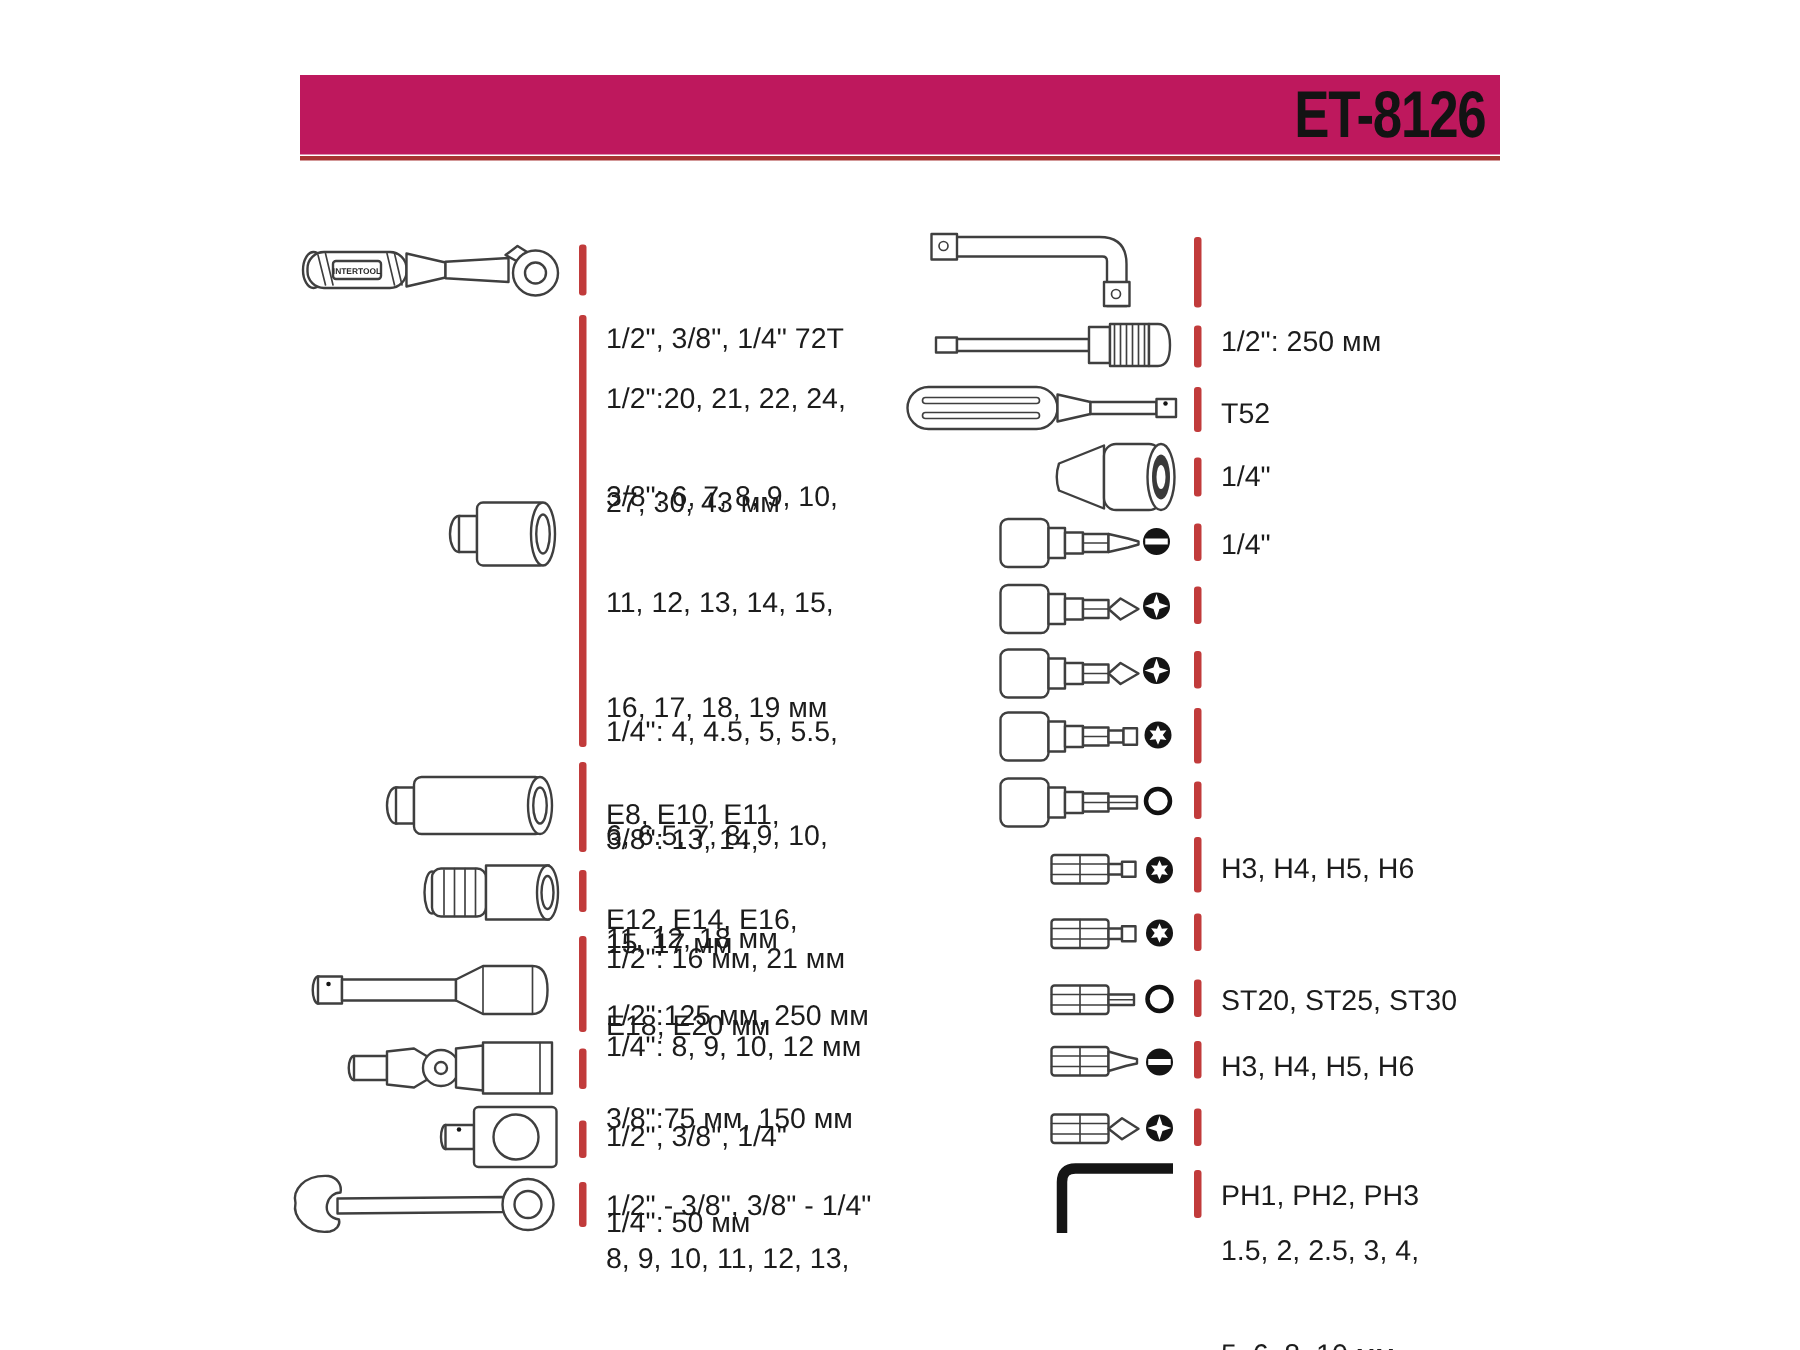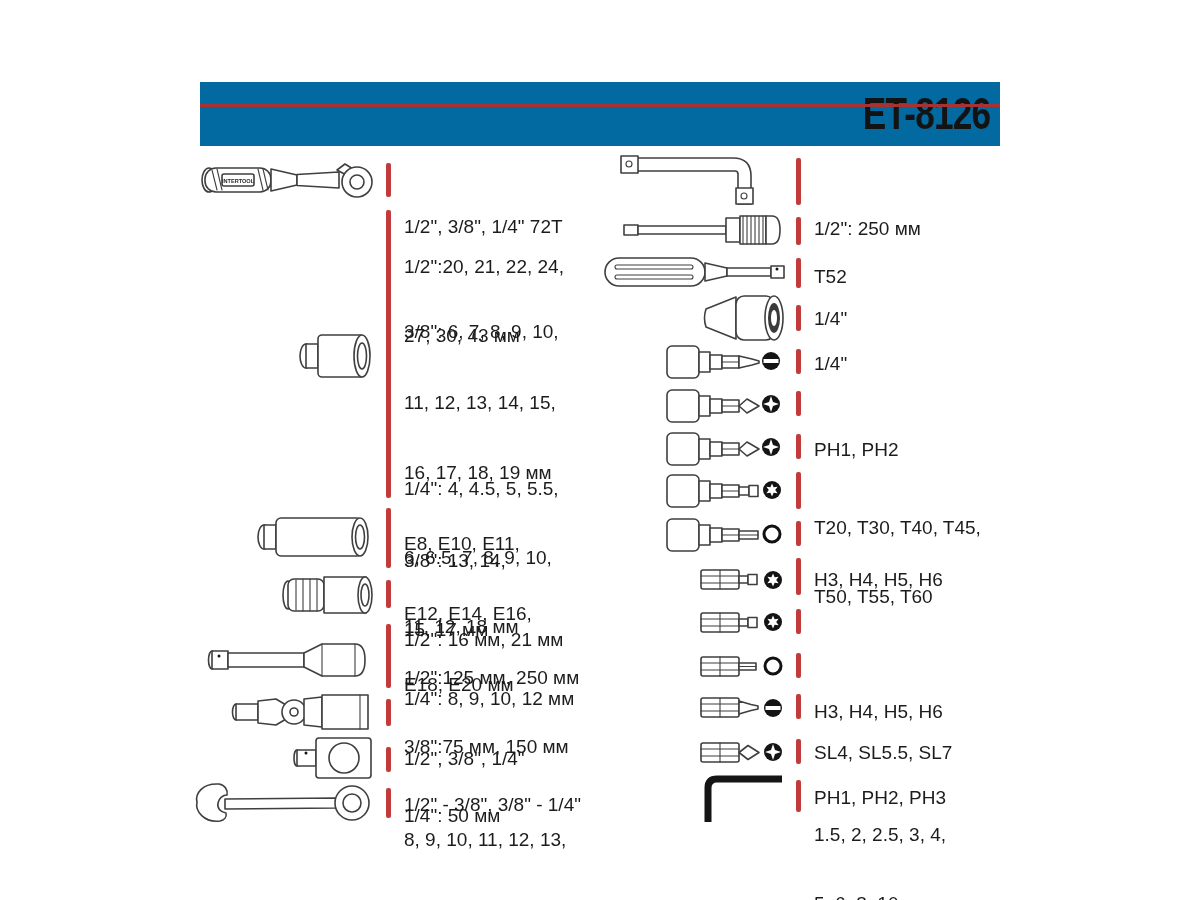--- a/index.html
+++ b/index.html
@@ -1,19 +1,19 @@
 <!DOCTYPE html>
 <html><head>
 <meta charset="utf-8">
 <style>
   html,body{margin:0;padding:0;background:#fff;}
   body{width:1200px;height:900px;position:relative;font-family:"Liberation Sans",sans-serif;}
   .page{position:absolute;left:0;top:0;width:1200px;height:900px;background:#ffffff;overflow:hidden;}
-  .header-band{position:absolute;left:200px;top:50px;width:800px;height:64px;background:#0369a1;
-    display:flex;align-items:center;justify-content:flex-end;padding-right:10px;box-sizing:border-box;margin-top:32px;}
+  .header-band{position:absolute;left:200px;top:50px;width:800px;height:53px;background:#be185d;
+    display:flex;align-items:center;justify-content:flex-end;padding-right:10px;box-sizing:border-box;}
   .model{font-weight:bold;font-size:44px;color:#131313;letter-spacing:-1px;
     transform:scaleX(.8);transform-origin:right center;white-space:nowrap;}
   .header-rule{position:absolute;left:200px;top:104px;width:800px;height:3px;background:#a83232;}
   .bar{position:absolute;width:5px;background:#c13b3b;border-radius:2px;}
   .spec{position:absolute;font-size:19px;line-height:23px;color:#1c1c1c;white-space:pre;}
   .ill{position:absolute;overflow:visible;}
   .hicon{position:absolute;width:20px;height:20px;}
   
   .s{stroke:#3f3f3f;stroke-width:1.6;fill:#fff;stroke-linejoin:round;stroke-linecap:round;}
   .sn{stroke:#3f3f3f;stroke-width:1.6;fill:none;stroke-linejoin:round;stroke-linecap:round;}
@@ -226,23 +226,20 @@
     <rect class="s" x="44" y="11" width="12" height="14"></rect>
     <rect class="s" x="56" y="12" width="17" height="12"></rect>
     <path class="sn thin" d="M56,18 h17"></path>
     <path class="s" d="M73,18 L81,11 L93,18 L81,25 Z"></path>
   </svg>
   <svg class="hicon" style="left:761px;top:394px" viewBox="0 0 20 20">
     <circle class="sf" cx="10" cy="10" r="9"></circle>
     <path class="sw" d="M10,2 L12,8 L18,10 L12,12 L10,18 L8,12 L2,10 L8,8 Z"></path>
   </svg>
   <div class="bar" style="left:796px;top:391px;height:25px"></div>
-  <div class="spec" style="left:814px;top:392px">
-    <div>PH1, PH2</div>
-  </div>
 
   <svg class="ill" style="left:666px;top:431px;width:94px;height:36px" viewBox="0 0 94 36">
     <rect class="s" x="1" y="2" width="32" height="32" rx="5"></rect>
     <rect class="s" x="33" y="8" width="11" height="20"></rect>
     <rect class="s" x="44" y="11" width="12" height="14"></rect>
     <rect class="s" x="56" y="12" width="17" height="12"></rect>
     <path class="sn thin" d="M56,18 h17"></path>
     <path class="s" d="M73,18 L81,11 L93,18 L81,25 Z"></path>
   </svg>
   <svg class="hicon" style="left:761px;top:437px" viewBox="0 0 20 20">
@@ -258,24 +255,20 @@
     <rect class="s" x="56" y="12" width="17" height="12"></rect>
     <path class="sn thin" d="M56,18 h17"></path>
     <rect class="s" x="73" y="14" width="10" height="8"></rect>
     <rect class="s" x="83" y="12.5" width="9" height="11"></rect>
   </svg>
   <svg class="hicon" style="left:762px;top:480px" viewBox="0 0 20 20">
     <circle class="sf" cx="10" cy="10" r="9"></circle>
     <polygon class="sw" points="10,3.5 11.6,7.2 15.6,6.75 13.2,10 15.6,13.25 11.6,12.8 10,16.5 8.4,12.8 4.4,13.25 6.8,10 4.4,6.75 8.4,7.2"></polygon>
   </svg>
   <div class="bar" style="left:796px;top:472px;height:37px"></div>
-  <div class="spec" style="left:814px;top:470px">
-    <div>T20, T30, T40, T45,</div>
-    <div>T50, T55, T60</div>
-  </div>
 
   <svg class="ill" style="left:666px;top:517px;width:94px;height:36px" viewBox="0 0 94 36">
     <rect class="s" x="1" y="2" width="32" height="32" rx="5"></rect>
     <rect class="s" x="33" y="8" width="11" height="20"></rect>
     <rect class="s" x="44" y="11" width="12" height="14"></rect>
     <rect class="s" x="56" y="12" width="17" height="12"></rect>
     <path class="sn thin" d="M56,18 h17"></path>
     <rect class="s" x="73" y="14" width="19" height="8"></rect>
     <path class="sn thin" d="M73,18 h19"></path>
   </svg>
@@ -303,20 +296,23 @@
     <rect class="s" x="1" y="4" width="38" height="19" rx="2"></rect>
     <path class="sn thin" d="M1,10 h38 M1,17 h38 M20,4 v19"></path>
     <rect class="s" x="39" y="10" width="9" height="7"></rect>
     <rect class="s" x="48" y="8.5" width="9" height="10"></rect>
   </svg>
   <svg class="hicon" style="left:763px;top:612px" viewBox="0 0 20 20">
     <circle class="sf" cx="10" cy="10" r="9"></circle>
     <polygon class="sw" points="10,3.5 11.6,7.2 15.6,6.75 13.2,10 15.6,13.25 11.6,12.8 10,16.5 8.4,12.8 4.4,13.25 6.8,10 4.4,6.75 8.4,7.2"></polygon>
   </svg>
   <div class="bar" style="left:796px;top:609px;height:25px"></div>
+  <div class="spec" style="left:814px;top:610px">
+    <div>ST20, ST25, ST30</div>
+  </div>
 
   <svg class="ill" style="left:700px;top:653px;width:62px;height:28px" viewBox="0 0 62 28">
     <rect class="s" x="1" y="4" width="38" height="19" rx="2"></rect>
     <path class="sn thin" d="M1,10 h38 M1,17 h38 M20,4 v19"></path>
     <rect class="s" x="39" y="10" width="17" height="7"></rect>
     <path class="sn thin" d="M39,13.5 h17"></path>
   </svg>
   <svg class="hicon" style="left:763px;top:656px" viewBox="0 0 20 20">
     <circle cx="10" cy="10" r="8" fill="#fff" stroke="#111" stroke-width="3"></circle>
   </svg>
@@ -328,23 +324,20 @@
   <svg class="ill" style="left:700px;top:694px;width:62px;height:28px" viewBox="0 0 62 28">
     <rect class="s" x="1" y="4" width="38" height="19" rx="2"></rect>
     <path class="sn thin" d="M1,10 h38 M1,17 h38 M20,4 v19"></path>
     <path class="s" d="M39,7 L51,10.5 L58,12 V15 L51,16.5 L39,20 Z"></path>
   </svg>
   <svg class="hicon" style="left:763px;top:698px" viewBox="0 0 20 20">
     <circle class="sf" cx="10" cy="10" r="9"></circle>
       <rect class="sw" x="2.5" y="8" width="15" height="4"></rect>
   </svg>
   <div class="bar" style="left:796px;top:694px;height:25px"></div>
-  <div class="spec" style="left:814px;top:695px">
-    <div>SL4, SL5.5, SL7</div>
-  </div>
 
   <svg class="ill" style="left:700px;top:739px;width:62px;height:28px" viewBox="0 0 62 28">
     <rect class="s" x="1" y="4" width="38" height="19" rx="2"></rect>
     <path class="sn thin" d="M1,10 h38 M1,17 h38 M20,4 v19"></path>
     <path class="s" d="M39,13.5 L48,6.5 L59,13.5 L48,20.5 Z"></path>
   </svg>
   <svg class="hicon" style="left:763px;top:742px" viewBox="0 0 20 20">
     <circle class="sf" cx="10" cy="10" r="9"></circle>
     <path class="sw" d="M10,2 L12,8 L18,10 L12,12 L10,18 L8,12 L2,10 L8,8 Z"></path>
   </svg>

